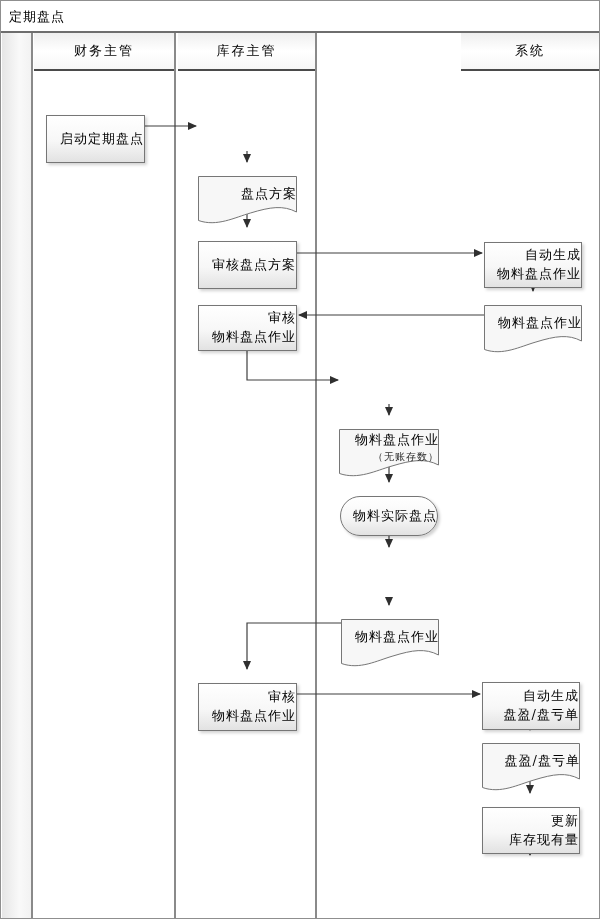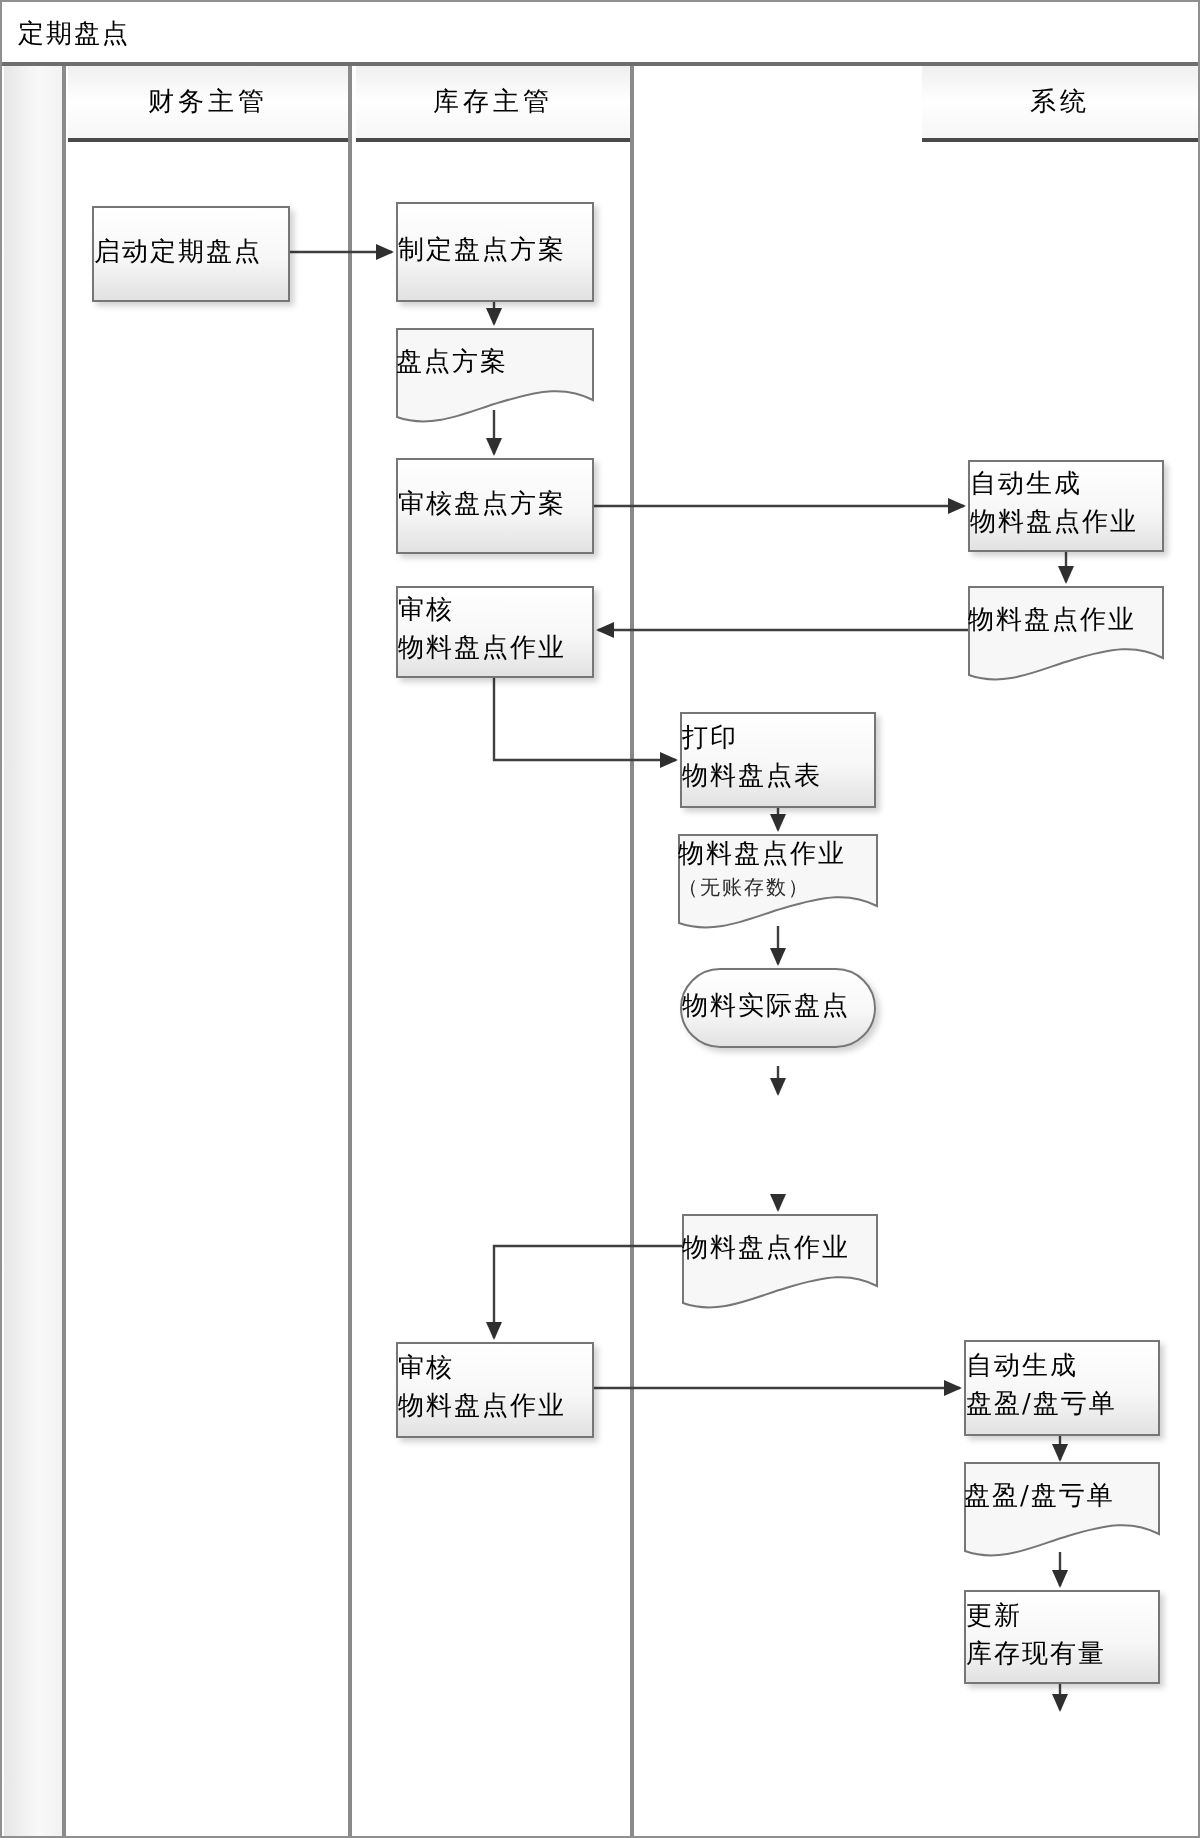--- a/index.html
+++ b/index.html
@@ -34,23 +34,24 @@
   .lane.last { border-right:none; }
   .lane-header {
     height:36px;
     border-bottom:2px solid #4a4a4a;
     background:linear-gradient(180deg,#efefef 0%,#ffffff 50%,#f6f6f6 100%);
     display:flex; align-items:center; justify-content:center;
     font-size:13px; letter-spacing:2px;text-align:center;
   }
   .node {
     position:absolute; box-sizing:border-box;
-    display:flex; flex-direction:column; align-items:flex-start; justify-content:center;
+    display:flex; flex-direction:column; align-items:flex-end; justify-content:center;
     text-align:center; font-size:13px; line-height:1.45; letter-spacing:1px;
     z-index:2;
+    margin-top:12px;
   }
   .rect {
     border:1px solid #767676;
     background:linear-gradient(180deg,#ffffff 0%,#f7f7f7 55%,#e2e2e2 100%);
     box-shadow:2px 2px 3px rgba(0,0,0,0.18);
   }
   .term {
     border:1px solid #767676; border-radius:19px;
     background:linear-gradient(180deg,#ffffff 0%,#f7f7f7 55%,#e6e6e6 100%);
     box-shadow:2px 2px 3px rgba(0,0,0,0.18);
@@ -108,23 +109,20 @@
       <path d="M529,717 L529,729" marker-end="url(#ah)"></path>
       <path d="M529,775 L529,792" marker-end="url(#ah)"></path>
       <path d="M529,841 L529,854" marker-end="url(#ah)"></path>
     </g>
   </svg>
 
   <div class="node rect" style="left:45px;top:102px;width:99px;height:48px;">
     <span>启动定期盘点</span>
   </div>
 
-  <div class="node rect" style="left:197px;top:100px;width:99px;height:50px;">
-    <span>制定盘点方案</span>
-  </div>
 
   <div class="node doc" style="left:197px;top:163px;width:99px;height:50px;">
     <svg class="doc-shape" viewBox="0 0 100 50" preserveAspectRatio="none">
       <path d="M0.5,0.5 L99.5,0.5 L99.5,36 C86,29 73,31 53,37 C37,41.5 19,51 0.5,44.5 Z" fill="#f7f7f7" stroke="#767676" stroke-width="1" vector-effect="non-scaling-stroke"></path>
     </svg>
     <span class="lbl">盘点方案</span>
   </div>
 
   <div class="node rect" style="left:197px;top:228px;width:99px;height:48px;">
     <span>审核盘点方案</span>
@@ -140,24 +138,20 @@
     <span>物料盘点作业</span>
   </div>
 
   <div class="node doc" style="left:483px;top:292px;width:98px;height:50px;">
     <svg class="doc-shape" viewBox="0 0 100 50" preserveAspectRatio="none">
       <path d="M0.5,0.5 L99.5,0.5 L99.5,36 C86,29 73,31 53,37 C37,41.5 19,51 0.5,44.5 Z" fill="#f7f7f7" stroke="#767676" stroke-width="1" vector-effect="non-scaling-stroke"></path>
     </svg>
     <span class="lbl">物料盘点作业</span>
   </div>
 
-  <div class="node rect" style="left:339px;top:355px;width:98px;height:48px;">
-    <span>打印</span>
-    <span>物料盘点表</span>
-  </div>
 
   <div class="node doc" style="left:338px;top:416px;width:100px;height:50px;">
     <svg class="doc-shape" viewBox="0 0 100 50" preserveAspectRatio="none">
       <path d="M0.5,0.5 L99.5,0.5 L99.5,36 C86,29 73,31 53,37 C37,41.5 19,51 0.5,44.5 Z" fill="#f7f7f7" stroke="#767676" stroke-width="1" vector-effect="non-scaling-stroke"></path>
     </svg>
     <span class="lbl">物料盘点作业</span>
     <span class="lbl note">（无账存数）</span>
   </div>
 
   <div class="node rect" style="left:339px;top:483px;width:98px;height:40px;border-radius:20px;">

